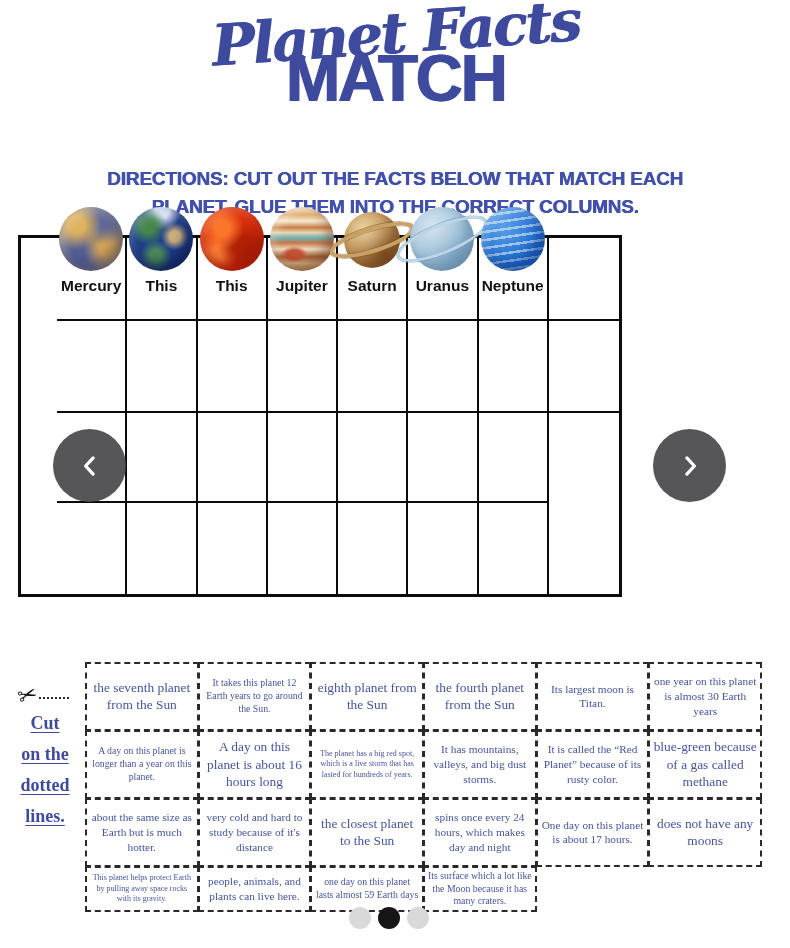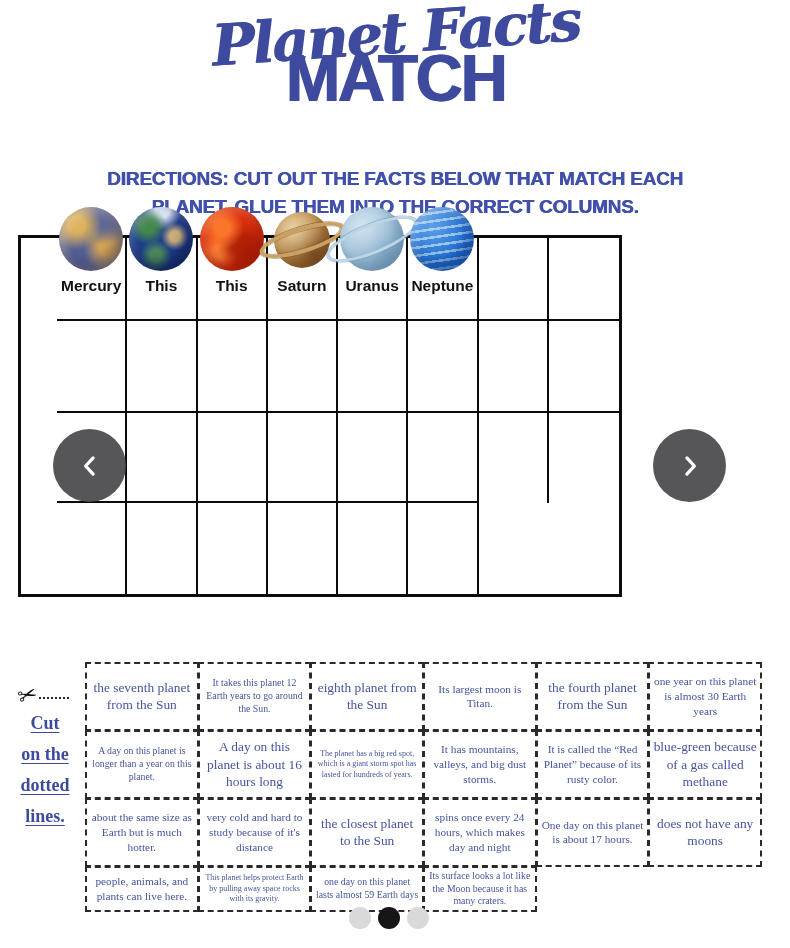--- a/index.html
+++ b/index.html
@@ -144,20 +144,24 @@
       </div>
       <div class="cell head">
         <div class="planet p-earth"></div>
         <span class="planet-name">This</span>
       </div>
       <div class="cell head">
         <div class="planet p-mars"></div>
         <span class="planet-name">This</span>
       </div>
       <div class="cell head">
+        <div class="planet p-jupiter"></div>
+        <span class="planet-name">Jupiter</span>
+      </div>
+      <div class="cell head">
         <div class="planet p-saturn"></div>
         <span class="planet-name">Saturn</span>
       </div>
       <div class="cell head">
         <div class="planet p-uranus"></div>
         <span class="planet-name">Uranus</span>
       </div>
       <div class="cell head">
         <div class="planet p-neptune"></div>
         <span class="planet-name">Neptune</span>
@@ -215,37 +219,37 @@
   <div class="cards-grid" id="cards-grid">
       <div class="card size-lg">
         <span>the seventh planet from the Sun</span>
       </div>
       <div class="card size-sm">
         <span>It takes this planet 12 Earth years to go around the Sun.</span>
       </div>
       <div class="card size-lg">
         <span>eighth planet from the Sun</span>
       </div>
+      <div class="card size-lg">
+        <span>the fourth planet from the Sun</span>
+      </div>
       <div class="card size-md">
         <span>Its largest moon is Titan.</span>
       </div>
-      <div class="card size-lg">
-        <span>the fourth planet from the Sun</span>
-      </div>
       <div class="card size-md">
         <span>one year on this planet is almost 30 Earth years</span>
       </div>
       <div class="card size-sm">
         <span>A day on this planet is longer than a year on this planet.</span>
       </div>
       <div class="card size-lg">
         <span>A day on this planet is about 16 hours long</span>
       </div>
       <div class="card size-xs">
-        <span>The planet has a big red spot, which is a giant storm spot has lasted for hundreds of years.</span>
+        <span>The planet has a big red spot, which is a live storm that has lasted for hundreds of years.</span>
       </div>
       <div class="card size-md">
         <span>It has mountains, valleys, and big dust storms.</span>
       </div>
       <div class="card size-md">
         <span>It is called the “Red Planet” because of its rusty color.</span>
       </div>
       <div class="card size-lg">
         <span>blue-green because of a gas called methane</span>
       </div>
@@ -259,32 +263,32 @@
         <span>the closest planet to the Sun</span>
       </div>
       <div class="card size-md">
         <span>spins once every 24 hours, which makes day and night</span>
       </div>
       <div class="card size-md">
         <span>One day on this planet is about 17 hours.</span>
       </div>
       <div class="card size-lg">
         <span>does not have any moons</span>
-      </div>
-      <div class="card size-md">
-        <span>people, animals, and plants can live here.</span>
       </div>
       <div class="card size-xs">
         <span>This planet helps protect Earth by pulling away space rocks with its gravity.</span>
       </div>
+      <div class="card size-md">
+        <span>people, animals, and plants can live here.</span>
+      </div>
       <div class="card size-sm">
         <span>one day on this planet lasts almost 59 Earth days</span>
       </div>
       <div class="card size-sm">
-        <span>Its surface looks a lot like the Moon because it has many craters.</span>
+        <span>Its surface which a lot like the Moon because it has many craters.</span>
       </div>
     </div>
 
   <div class="dots" id="dots">
       <span class="dot"></span>
       <span class="dot active"></span>
       <span class="dot"></span>
     </div>
 
 </div>

